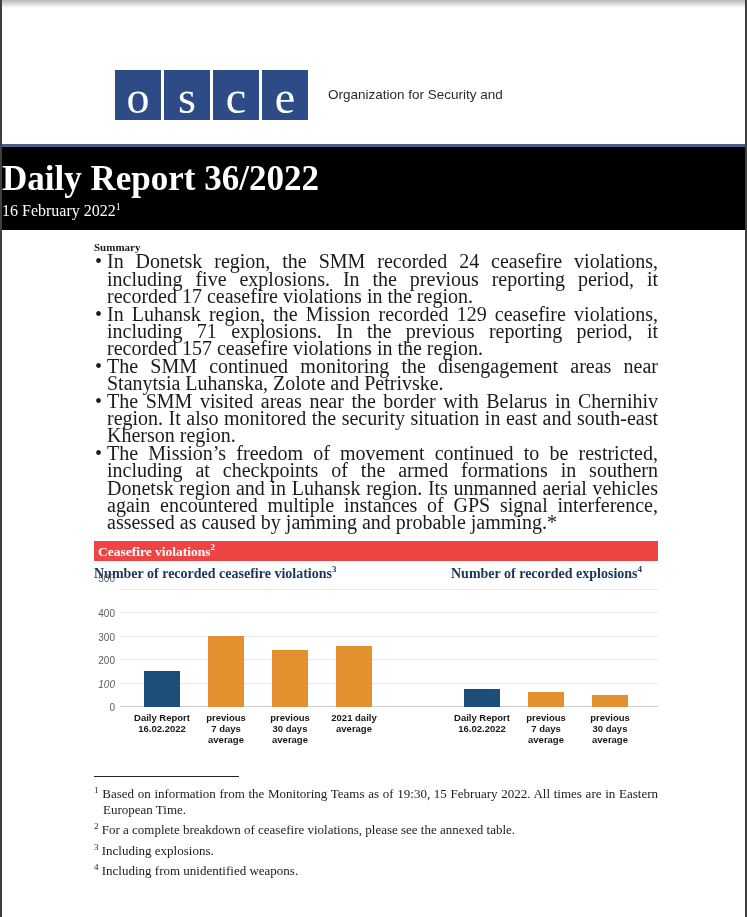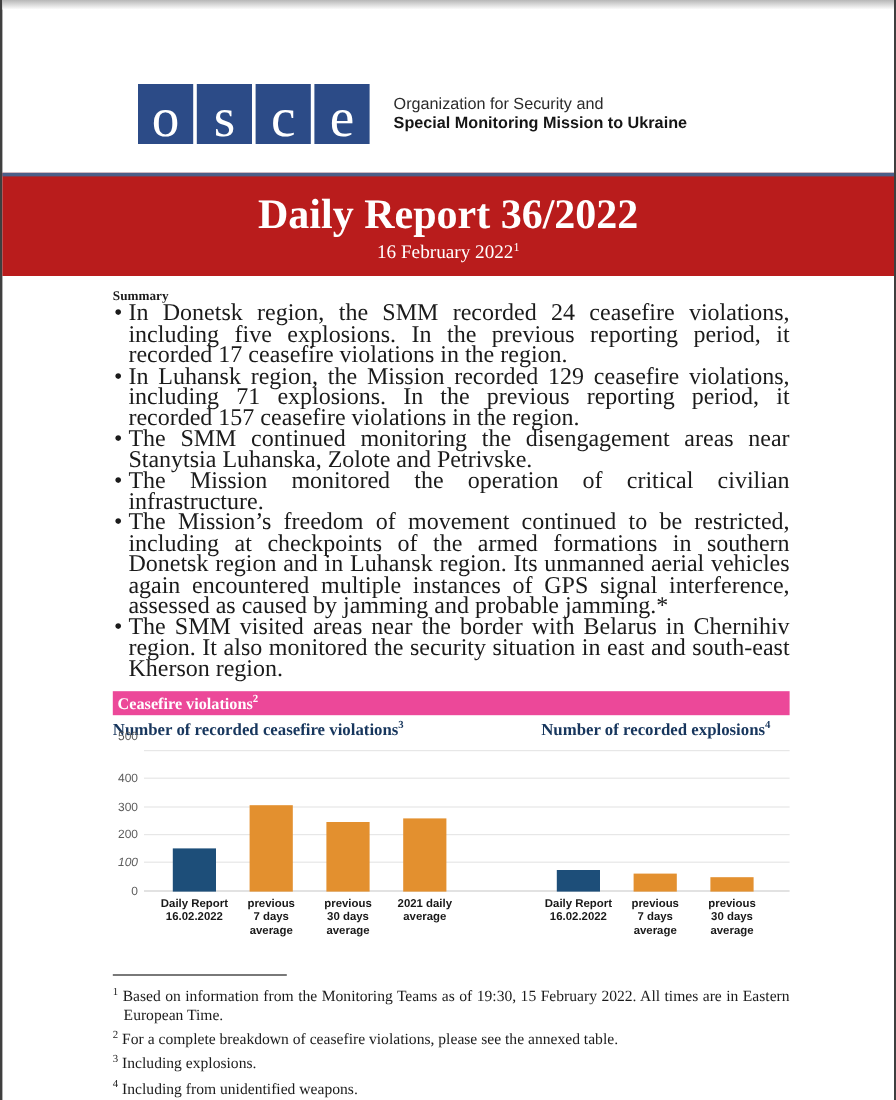--- a/index.html
+++ b/index.html
@@ -15,34 +15,34 @@
   .logo-row { display:flex; align-items:center; margin:62px 0 0 113px; }
   .osce-logo { display:flex; gap:3px; }
   .osce-sq { width:46px; height:50px; background:#2c4b87; color:#fff;
              font-family:"Liberation Serif", serif; font-size:46px; line-height:46px;
              display:flex; align-items:center; justify-content:center; padding-top:6px; }
   .org-text { margin-left:20px; font-family:"Liberation Sans", sans-serif;
               font-size:13.5px; line-height:16px; color:#2b2b2b; }
   .org-text .l3 { font-weight:bold; color:#161616; }
 
   
-  .banner { margin-top:24px; background:#b91c1c; border-top:3px solid #4c5f88;
-            text-align:center; padding:12px 0 10px 0; color:#fff; }
+  .banner { margin-top:24px; background:#000000; border-top:3px solid #4c5f88;
+            padding:12px 0 10px 0; color:#fff; }
   .banner h1 { font-size:35px; font-weight:bold; font-family:"Liberation Serif", serif; }
   .banner-date { font-size:16px; margin-top:2px; }
   .banner-date sup { font-size:10px; }
 
   
   .content { margin:0 91px 0 92px; width:564px; }
   .summary-heading { font-size:11px; font-weight:bold; margin-top:11px; }
   .summary-list { list-style:none; font-size:20px; line-height:17.4px; text-align:justify; }
   .summary-list li { position:relative; padding-left:13px; }
   .summary-list li::before { content:"\2022"; position:absolute; left:1px; }
 
-  .section-bar { margin-top:9px; background:#ec4899; color:#fff; font-weight:bold;
+  .section-bar { margin-top:9px; background:#ef4444; color:#fff; font-weight:bold;
                  font-size:13.5px; padding:1px 4px 2px 4px; }
   .section-bar sup { font-size:9px; }
 
   .chart-titles { display:flex; margin-top:3px; }
   .chart-title { font-weight:bold; font-size:14px; color:#17365d; }
   .chart-title.left { width:357px; }
   .chart-title sup { font-size:9px; }
 
   
   .chart { margin-top:8px; font-family:"Liberation Sans", sans-serif; }
@@ -83,38 +83,36 @@
 
   <header class="logo-row">
     <div class="osce-logo" id="osce-logo">
         <div class="osce-sq">o</div>
         <div class="osce-sq">s</div>
         <div class="osce-sq">c</div>
         <div class="osce-sq">e</div>
       </div>
     <div class="org-text">
       <div class="l1">Organization for Security and</div>
-      <div class="l3">Special Monitoring Mission to Ukraine</div>
     </div>
   </header>
 
   <div class="banner">
     <h1>Daily Report 36/2022</h1>
     <div class="banner-date"><span>16 February 2022</span><sup>1</sup></div>
   </div>
 
   <main class="content">
     <h2 class="summary-heading">Summary</h2>
     <ul class="summary-list" id="summary-list">
         <li>In Donetsk region, the SMM recorded 24 ceasefire violations, including five explosions. In the previous reporting period, it recorded 17 ceasefire violations in the region.</li>
         <li>In Luhansk region, the Mission recorded 129 ceasefire violations, including 71 explosions. In the previous reporting period, it recorded 157 ceasefire violations in the region.</li>
         <li>The SMM continued monitoring the disengagement areas near Stanytsia Luhanska, Zolote and Petrivske.</li>
-        <li>The Mission monitored the operation of critical civilian infrastructure.</li>
+        <li>The SMM visited areas near the border with Belarus in Chernihiv region. It also monitored the security situation in east and south-east Kherson region.</li>
         <li>The Mission’s freedom of movement continued to be restricted, including at checkpoints of the armed formations in southern Donetsk region and in Luhansk region. Its unmanned aerial vehicles again encountered multiple instances of GPS signal interference, assessed as caused by jamming and probable jamming.*</li>
-        <li>The SMM visited areas near the border with Belarus in Chernihiv region. It also monitored the security situation in east and south-east Kherson region.</li>
       </ul>
 
     <div class="section-bar"><span>Ceasefire violations</span><sup>2</sup></div>
 
     <div class="chart-titles">
       <div class="chart-title left"><span>Number of recorded ceasefire violations</span><sup>3</sup></div>
       <div class="chart-title right"><span>Number of recorded explosions</span><sup>4</sup></div>
     </div>
 
     <div class="chart">

